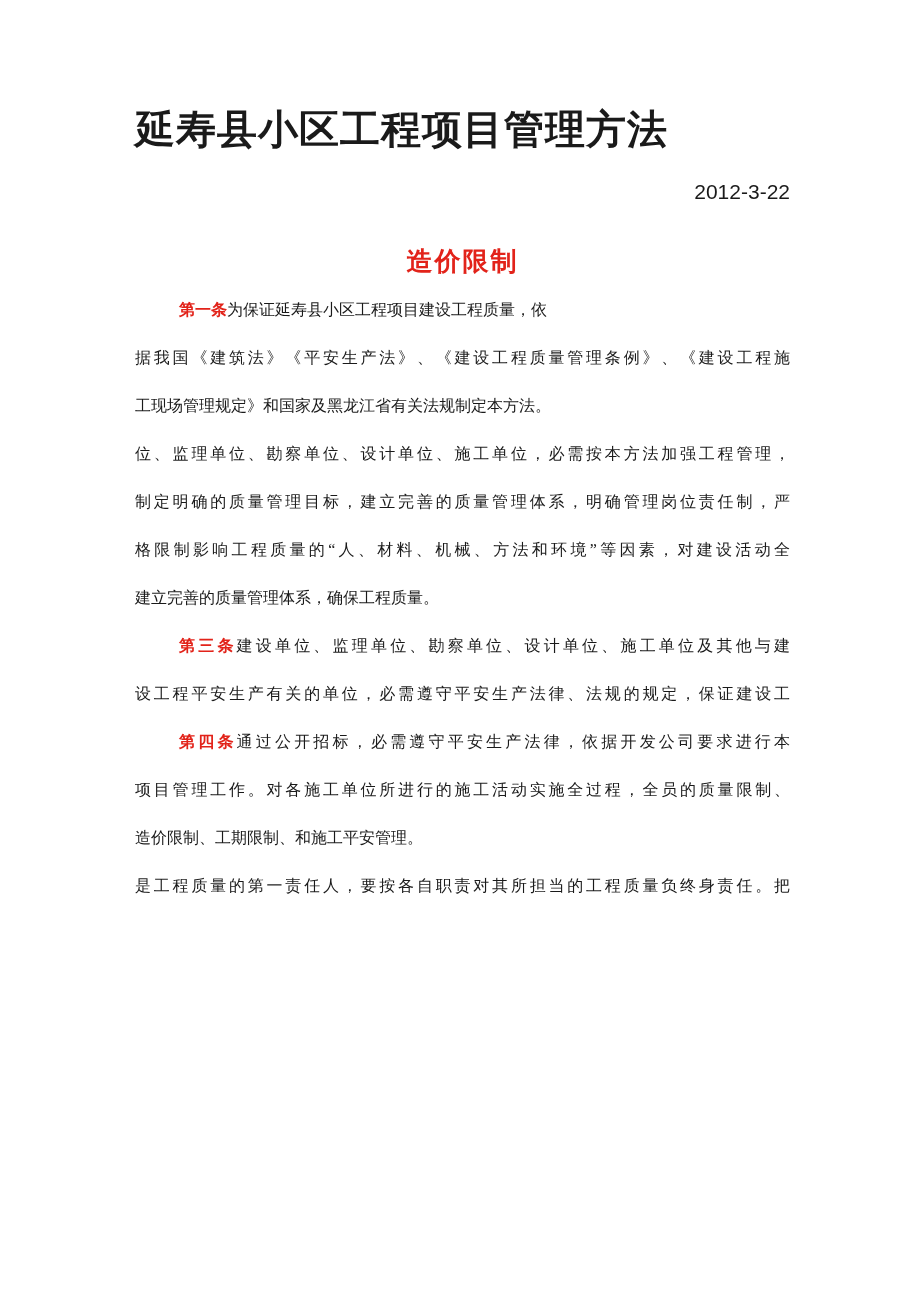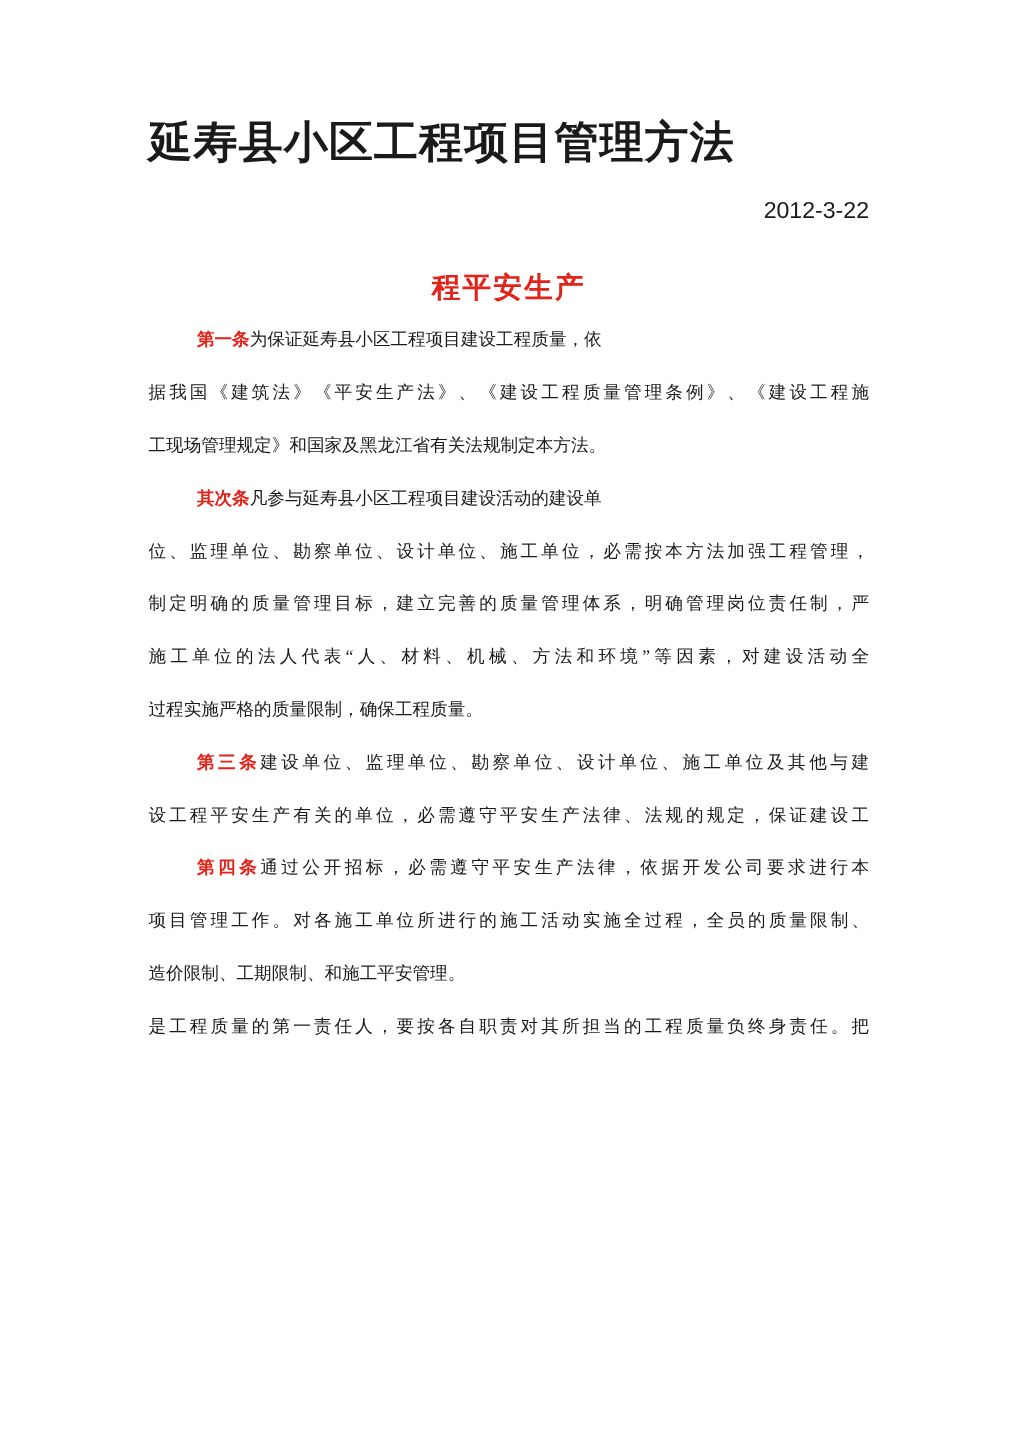--- a/index.html
+++ b/index.html
@@ -69,34 +69,33 @@
 </style>
 </head>
 <body>
 
 <div class="page">
 
   <h1 class="doc-title">延寿县小区工程项目管理方法</h1>
 
   <div class="doc-date">2012-3-22</div>
 
-  <h2 class="chapter-heading">程平安生产</h2>
+  <h2 class="chapter-heading">造价限制</h2>
 
   <div class="article">
     <div class="line first"><span class="article-label">第一条</span><span>为保证延寿县小区工程项目建设工程质量，依</span></div>
     <div class="line j">据我国《建筑法》《平安生产法》、《建设工程质量管理条例》、《建设工程施</div>
     <div class="line">工现场管理规定》和国家及黑龙江省有关法规制定本方法。</div>
   </div>
 
   <div class="article">
-    <div class="line first"><span class="article-label">其次条</span><span>凡参与延寿县小区工程项目建设活动的建设单</span></div>
     <div class="line j">位、监理单位、勘察单位、设计单位、施工单位，必需按本方法加强工程管理，</div>
     <div class="line j">制定明确的质量管理目标，建立完善的质量管理体系，明确管理岗位责任制，严</div>
-    <div class="line j">施工单位的法人代表“人、材料、机械、方法和环境”等因素，对建设活动全</div>
-    <div class="line">过程实施严格的质量限制，确保工程质量。</div>
+    <div class="line j">格限制影响工程质量的“人、材料、机械、方法和环境”等因素，对建设活动全</div>
+    <div class="line">建立完善的质量管理体系，确保工程质量。</div>
   </div>
 
   <div class="article">
     <div class="line first j"><span class="article-label">第三条</span><span>建设单位、监理单位、勘察单位、设计单位、施工单位及其他与建</span></div>
     <div class="line j">设工程平安生产有关的单位，必需遵守平安生产法律、法规的规定，保证建设工</div>
   </div>
 
   <div class="article">
     <div class="line first j"><span class="article-label">第四条</span><span>通过公开招标，必需遵守平安生产法律，依据开发公司要求进行本</span></div>
     <div class="line j">项目管理工作。对各施工单位所进行的施工活动实施全过程，全员的质量限制、</div>

